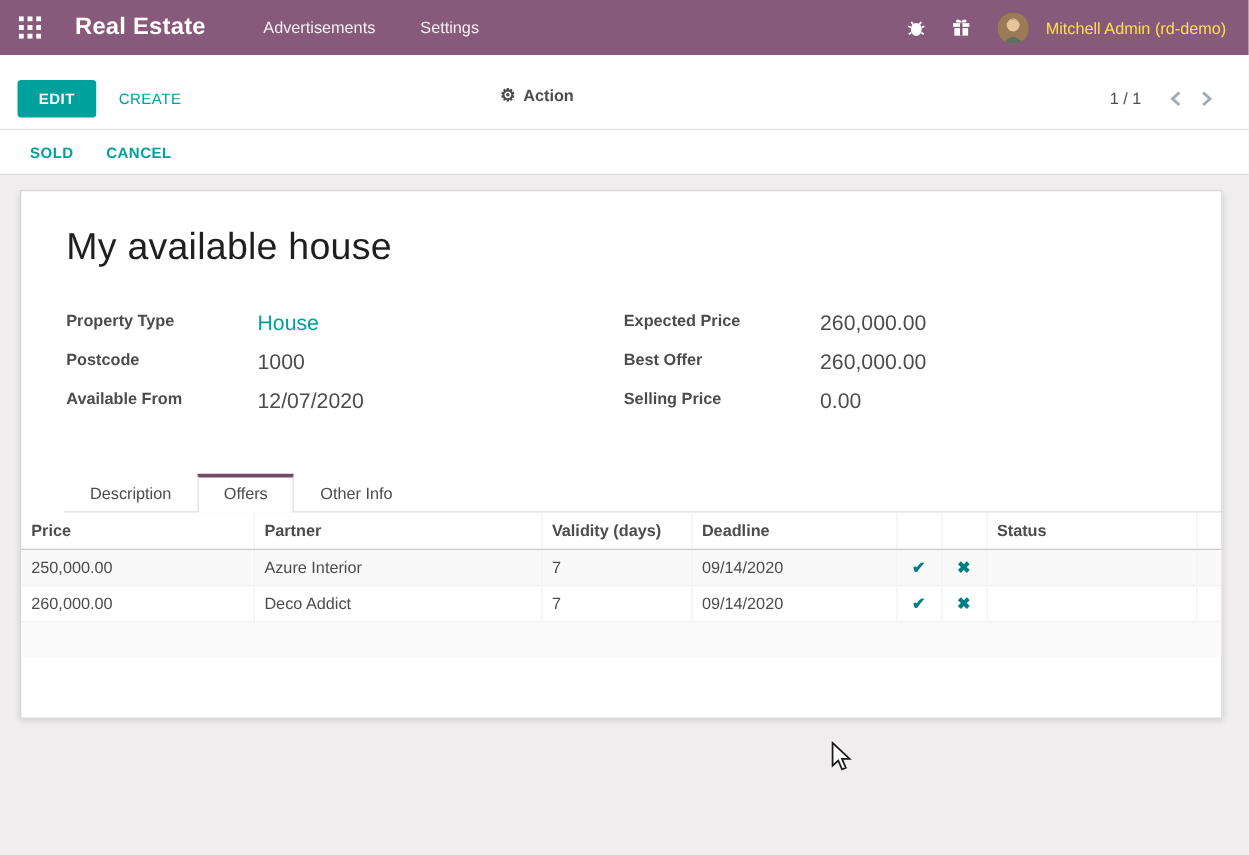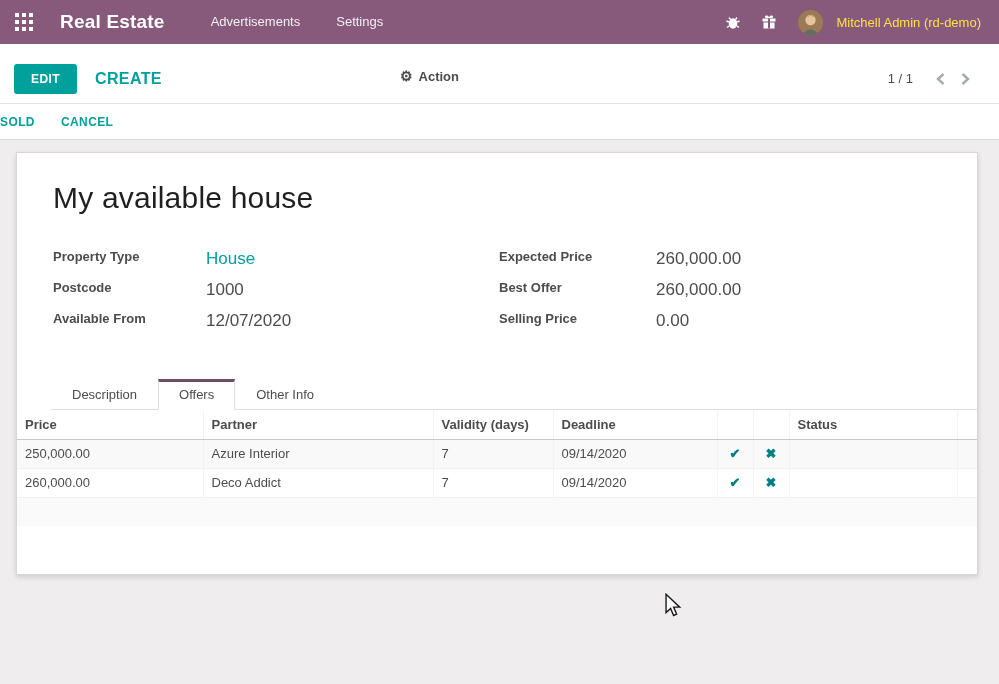--- a/index.html
+++ b/index.html
@@ -17,29 +17,29 @@
   .username { font-size:13px; color:#fde047; margin:0 4px 0 8px; cursor:pointer; white-space:nowrap; }
 
   
   .control-panel { background:#fff; padding:11px 16px 10px 14px; border-bottom:1px solid #e2e2e2; position:relative; }
   .breadcrumb { font-size:19px; line-height:26px; }
   .bc-link { color:#00A09D; cursor:pointer; }
   .bc-sep { color:#9c9c9c; margin:0 6px; }
   .bc-current { color:#9a9a9a; }
   .cp-buttons { margin-top:9px; display:flex; align-items:center; height:29px; position:relative; }
   .btn-primary { background:#00A09D; color:#fff; border:none; font-family:inherit; font-size:12px; font-weight:bold; letter-spacing:.4px; padding:8px 17px; border-radius:3px; cursor:pointer; }
-  .btn-link { background:none; border:none; font-family:inherit; color:#00A09D; font-size:16px; font-weight:bold; letter-spacing:.4px; margin-left:18px; cursor:pointer; }
+  .btn-link { background:none; border:none; font-family:inherit; color:#00A09D; font-size:12px; font-weight:normal; letter-spacing:.4px; margin-left:18px; cursor:pointer; }
   .action-menu { position:absolute; left:386px; top:4px; display:flex; align-items:center; gap:6px; font-size:13px; font-weight:bold; color:#4c4c4c; cursor:pointer; }
   .gear { font-size:14px; color:#4c4c4c; }
   .pager { margin-left:auto; display:flex; align-items:center; gap:14px; margin-right:12px; }
   .pager-value { font-size:13px; color:#4c4c4c; margin-right:8px; }
   .pager-arrow { cursor:pointer; display:flex; align-items:center; }
 
   
-  .statusbar { background:#fff; height:36px; display:flex; align-items:center; gap:26px; border-bottom:1px solid #dcdcdc; }
+  .statusbar { background:#fff; height:36px; display:flex; align-items:center; padding-left:24px; gap:26px; border-bottom:1px solid #dcdcdc; }
   .sb-btn { background:none; border:none; font-family:inherit; color:#00A09D; font-size:12px; font-weight:bold; letter-spacing:.4px; cursor:pointer; }
 
   
   .content { height:482px; background:#efeded; padding:12px 16px 0; }
   .sheet { background:#fff; border:1px solid #d8d6d6; box-shadow:0 2px 5px rgba(0,0,0,.14); width:962px; height:423px; position:relative; }
   .record-title { font-size:30px; font-weight:400; color:#1f1f1f; margin:28px 0 0 36px; letter-spacing:.2px; }
 
   .fields { display:flex; margin:34px 0 0 36px; }
   .fcol { width:446px; }
   .frow { display:flex; margin-bottom:11px; }

